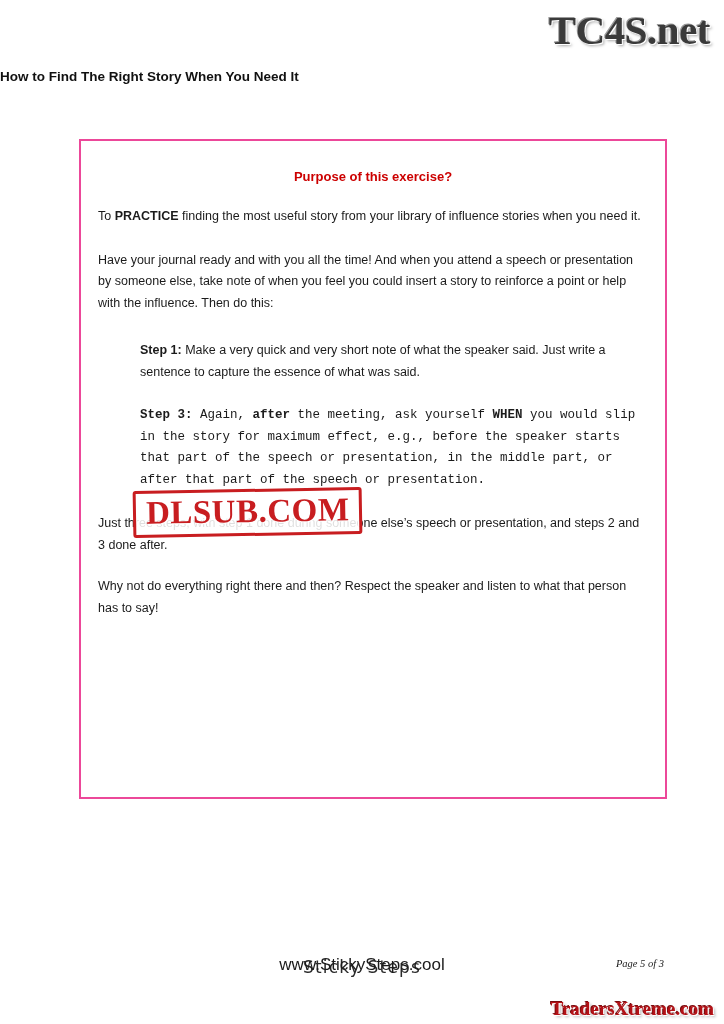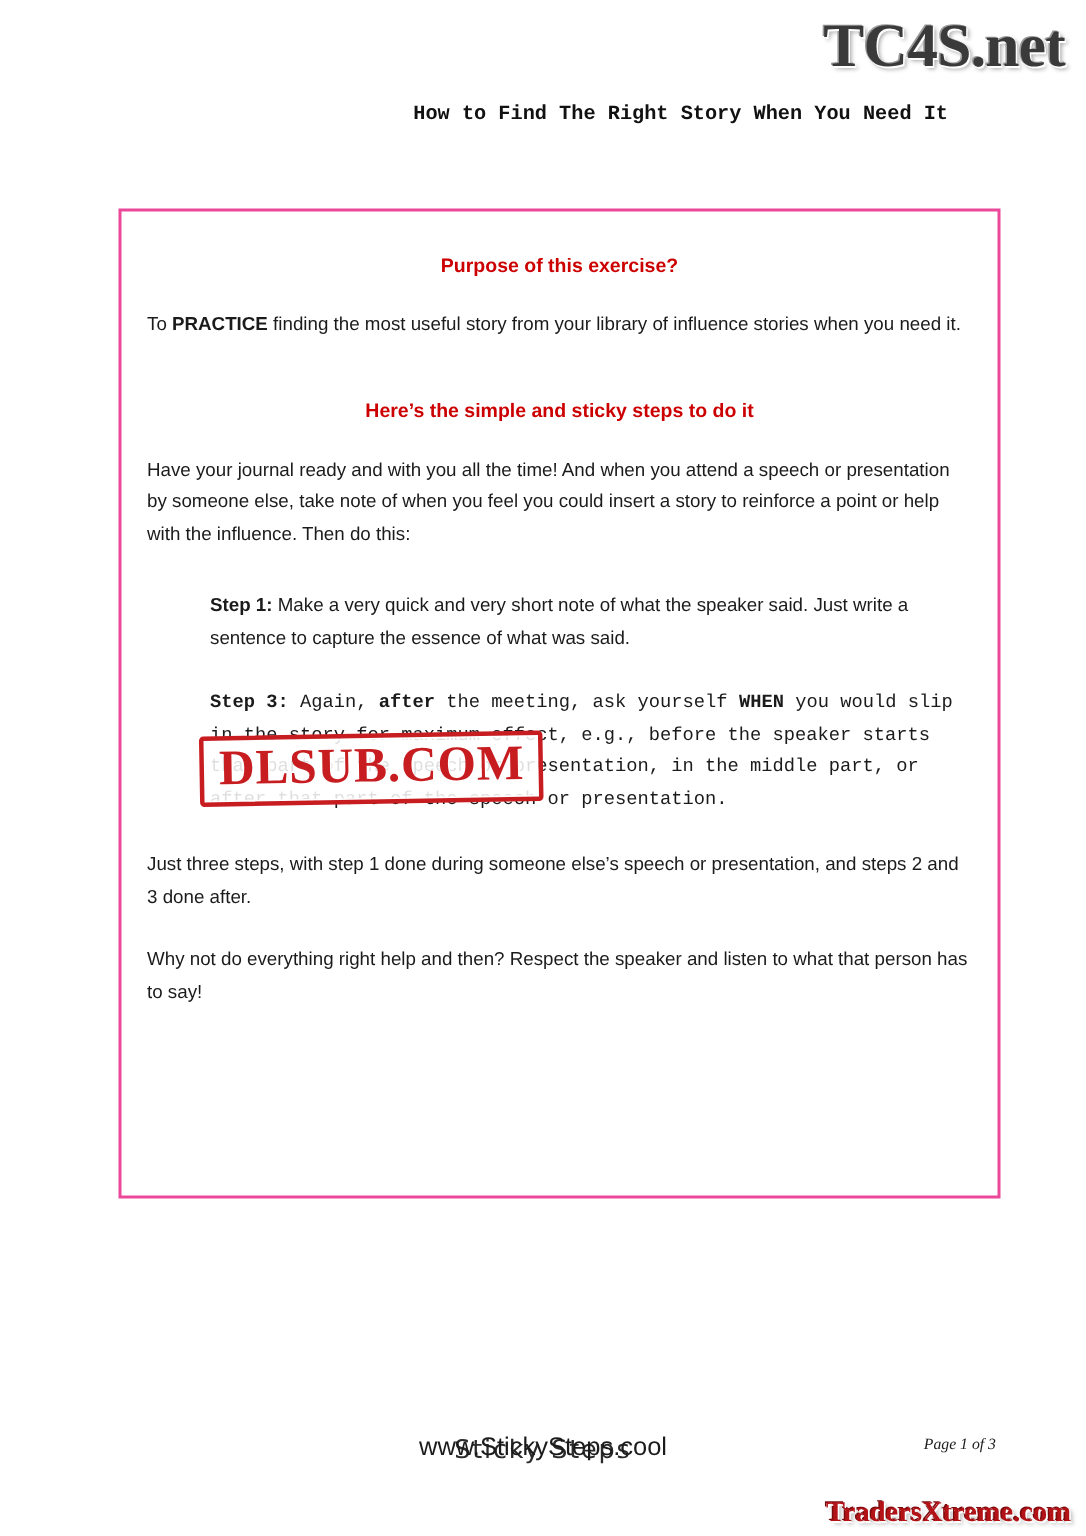--- a/index.html
+++ b/index.html
@@ -62,25 +62,24 @@
     text-shadow: 1px 1px 0 #ffffff;
     z-index: 5;
   }
 
   
   .doc-title {
     position: absolute;
     top: 69px;
     left: 0;
     width: 632px;
-    text-align: right;
+    text-align: left;
     font-size: 13.5px;
     font-weight: bold;
     color: #111;
-    font-family: Liberation Mono, monospace;
   }
 
   
   .box {
     position: absolute;
     left: 79px;
     top: 139px;
     width: 588px;
     height: 660px;
     border: 2px solid #ec4899;
@@ -160,34 +159,33 @@
 <div class="wm-top">TC4S.net</div>
 
 <div class="doc-title">How to Find The Right Story When You Need It</div>
 
 <div class="box">
 
   <div class="heading">Purpose of this exercise?</div>
 
   <p class="para"><span>To </span><b>PRACTICE</b><span> finding the most useful story from your library of influence stories when you need it.</span></p>
 
-  <div class="heading second">Here’s the simple and sticky steps to do it</div>
 
   <p class="para">Have your journal ready and with you all the time!   And when you attend a speech or presentation by someone else, take note of when you feel you could insert a story to reinforce a point or help with the influence.  Then do this:</p>
 
   <ul class="steps">
     <li class="step"><b>Step 1:</b><span>  Make a very quick and very short note of what the speaker said.  Just write a sentence to capture the essence of what was said.</span></li>
 
 
     <li class="step"><b>Step 3:</b><span>  Again, </span><b>after</b><span> the meeting, ask yourself </span><b>WHEN</b><span> you would slip in the story for maximum effect, e.g., before the speaker starts that part of the speech or presentation, in the middle part, or after that part of the speech or presentation.</span></li>
   </ul>
 
   <p class="para">Just three steps, with step 1 done during someone else’s speech or presentation, and steps 2 and 3 done after.</p>
-  <p class="para tight">Why not do everything right help and then?  Respect the speaker and listen to what that person has to say!</p>
+  <p class="para tight">Why not do everything right there and then?  Respect the speaker and listen to what that person has to say!</p>
 </div>
 
 <div class="wm-center">DLSUB.COM</div>
 
 <div class="footer-logo">Sticky Steps</div>
 <div class="footer-url">www.StickySteps.cool</div>
-<div class="page-num">Page 1 of 3</div>
+<div class="page-num">Page 5 of 3</div>
 
 <div class="wm-bottom">TradersXtreme.com</div>
 
 </body></html>

